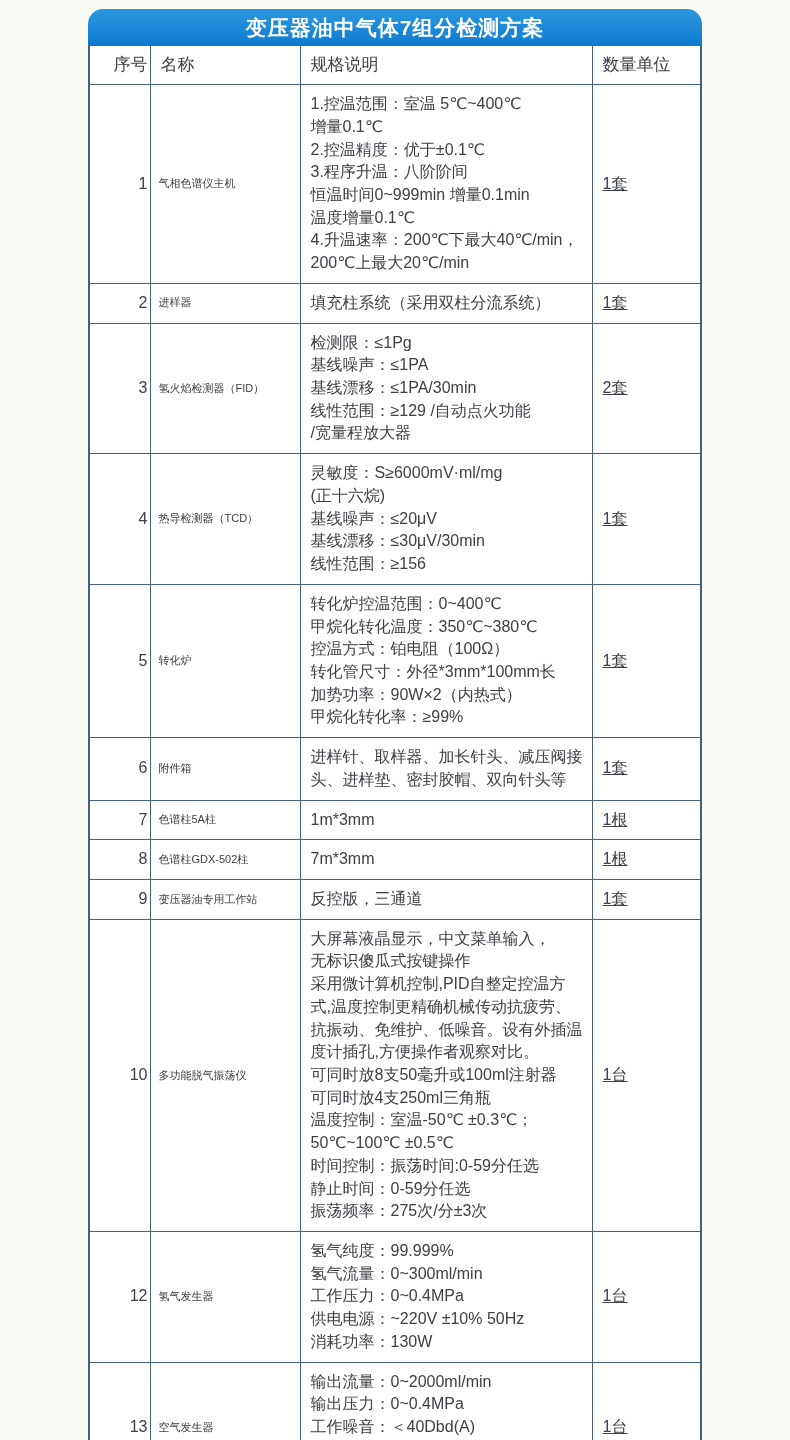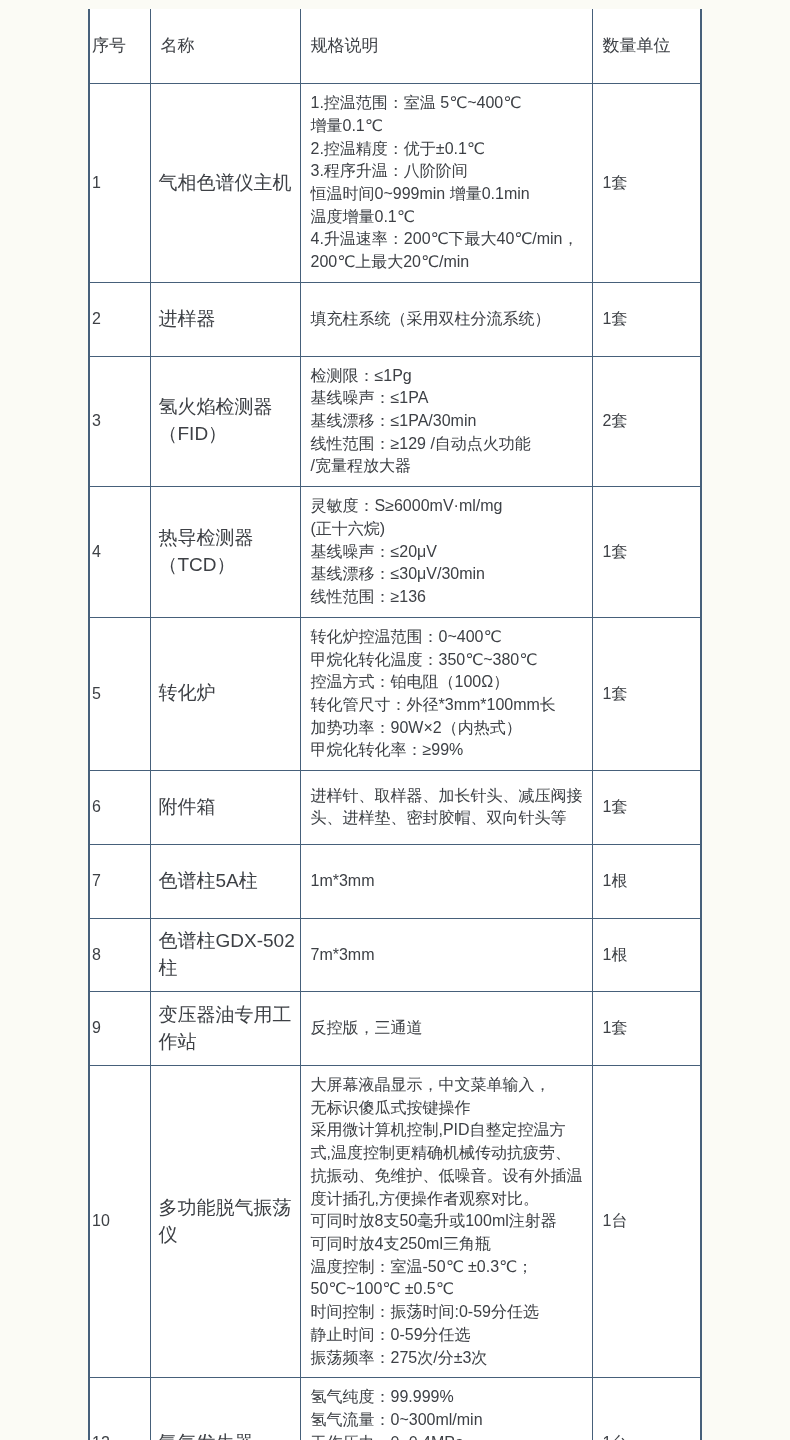--- a/index.html
+++ b/index.html
@@ -60,29 +60,32 @@
     color:var(--text);
     padding:7px 10px;
     text-align:left;
   }
   thead th{
     font-weight:500;
     font-size:17px;
     height:38px;
     padding:0 10px;
   }
-  th.c-idx, td.c-idx{text-align:left;padding:25px 2px;}
-  td.c-name{padding:7px 4px 7px 8px;font-size:19px;}
+  th.c-idx, td.c-idx{text-align:right;padding:7px 2px;}
+  td.c-name{padding:7px 4px 7px 8px;font-size:11px;}
   td.c-spec{white-space:pre-line;padding:8px 8px 8px 10px;margin-left:24px;}
-  td.c-qty{padding:7px 6px 7px 10px;}
+  td.c-qty{padding:7px 6px 7px 10px;text-decoration:underline;}
 </style>
 </head>
 <body>
 
 <div class="sheet">
+  <div class="titlebar">
+    <h1>变压器油中气体7组分检测方案</h1>
+  </div>
   <div class="tbl-wrap">
     <table>
       <colgroup>
         <col class="c1">
           <col class="c2">
           <col class="c3">
           <col class="c4">
       </colgroup>
       <thead>
         <tr>
@@ -125,21 +128,21 @@
     <td class="c-qty">2套</td>
   </tr>
 
   <tr>
     <td class="c-idx">4</td>
     <td class="c-name">热导检测器（TCD）</td>
     <td class="c-spec">灵敏度：S≥6000mV·ml/mg
 (正十六烷)
 基线噪声：≤20μV
 基线漂移：≤30μV/30min
-线性范围：≥136</td>
+线性范围：≥156</td>
     <td class="c-qty">1套</td>
   </tr>
 
   <tr>
     <td class="c-idx">5</td>
     <td class="c-name">转化炉</td>
     <td class="c-spec">转化炉控温范围：0~400℃
 甲烷化转化温度：350℃~380℃
 控温方式：铂电阻（100Ω）
 转化管尺寸：外径*3mm*100mm长

